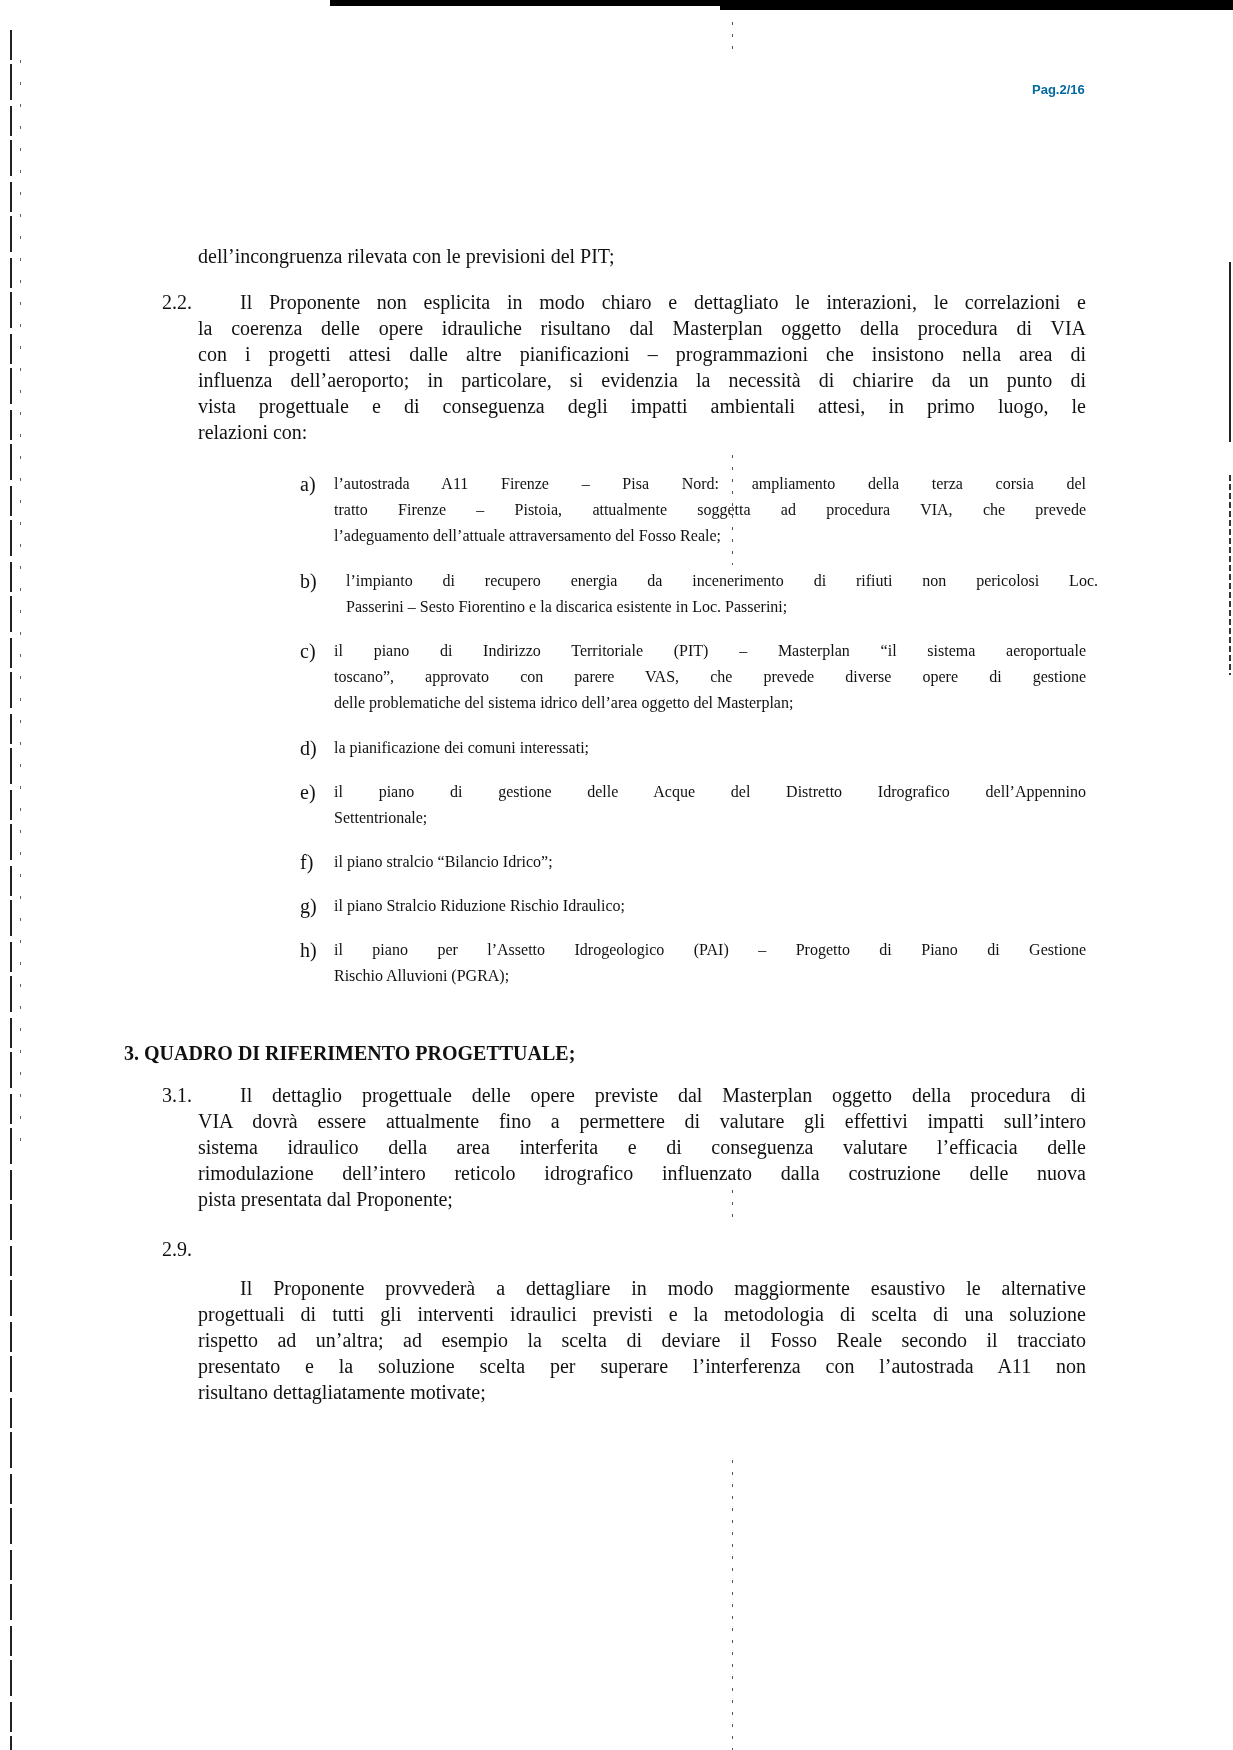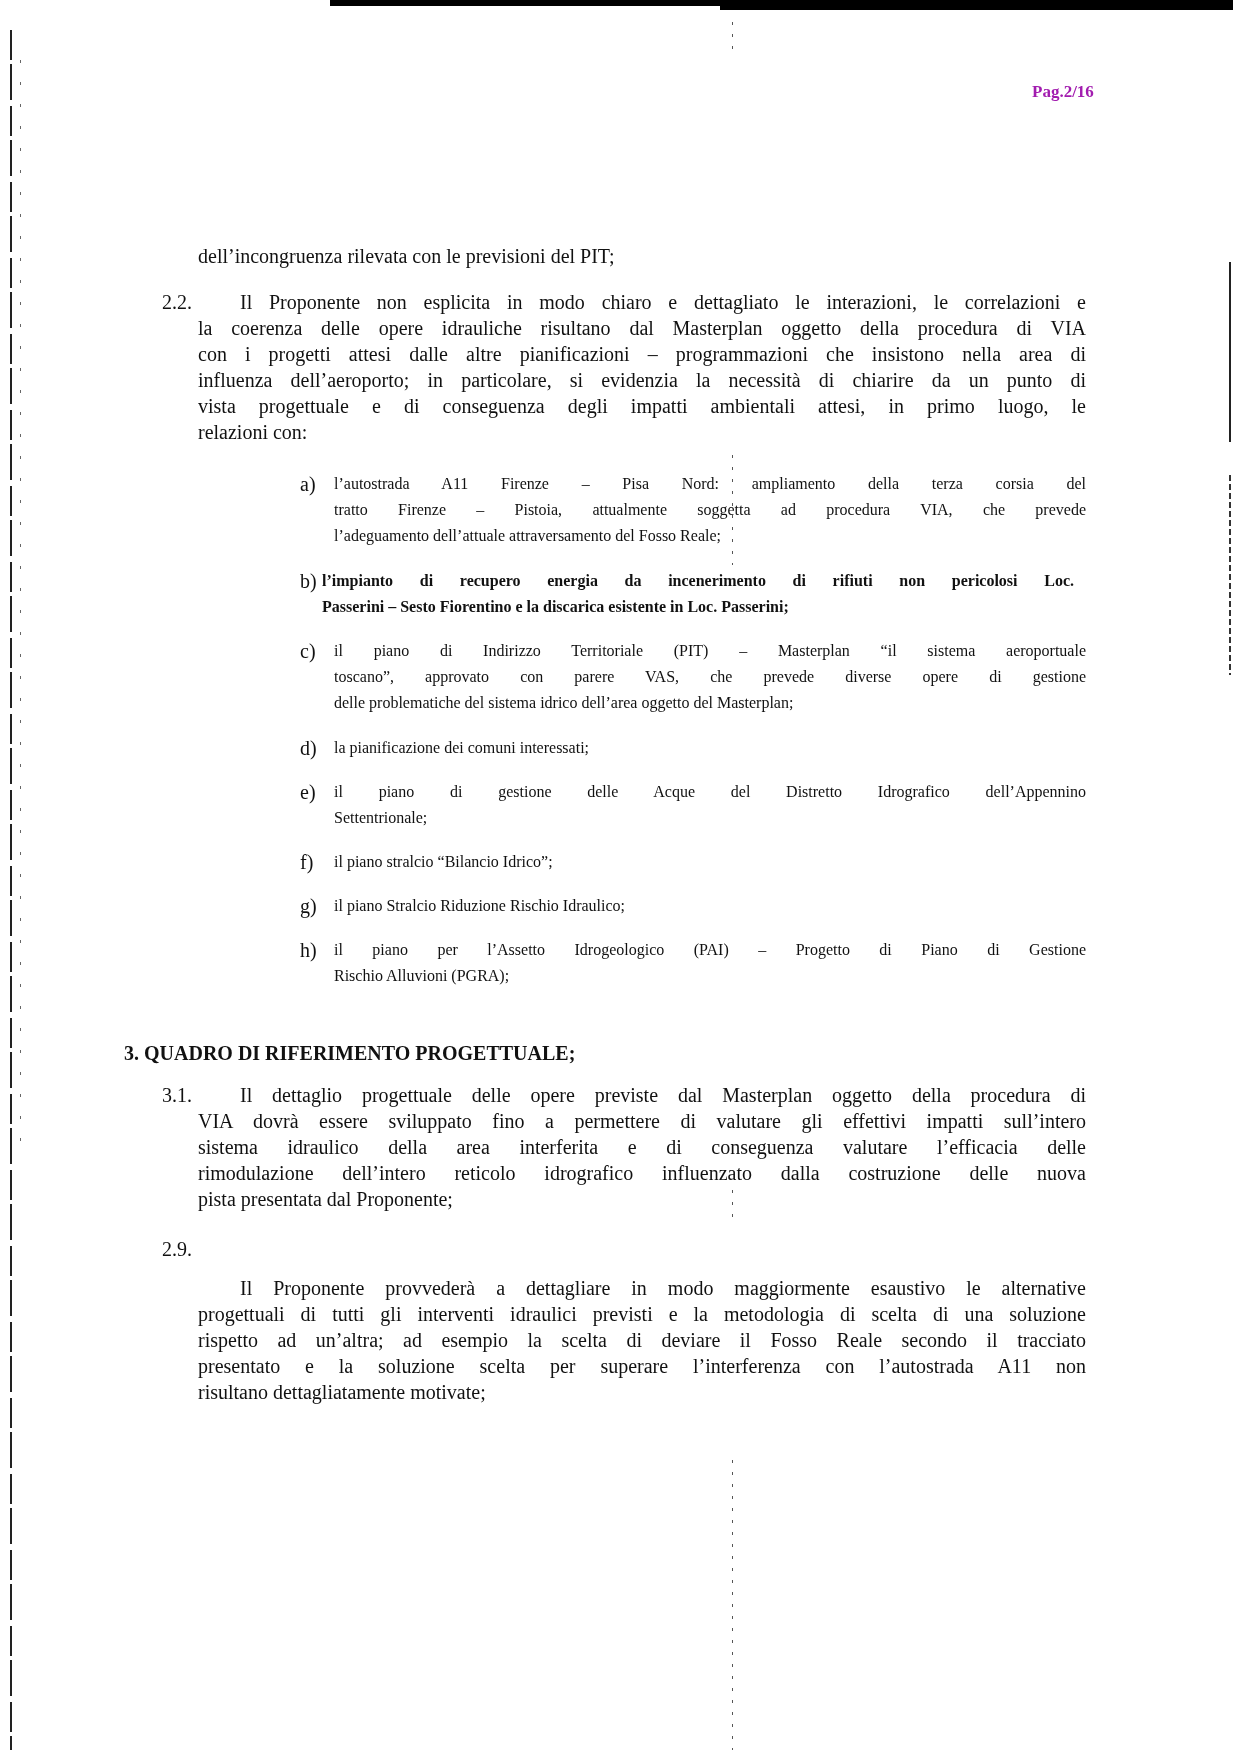--- a/index.html
+++ b/index.html
@@ -18,22 +18,22 @@
     .left-edge2 { position: absolute; left: 20px; top: 60px; width: 1px; height: 1100px;
                   background: repeating-linear-gradient(#666 0 3px, transparent 3px 22px); }
     .right-edge { position: absolute; left: 1229px; top: 262px; width: 2px; height: 180px; background: #222; }
     .right-edge2 { position: absolute; left: 1229px; top: 475px; width: 2px; height: 200px;
                    background: repeating-linear-gradient(#333 0 6px, transparent 6px 9px); }
     .fold-line { position: absolute; left: 732px; width: 1px;
                  background: repeating-linear-gradient(#555 0 3px, transparent 3px 12px); }
 
     .page-num {
       position: absolute; left: 1032px; top: 82px;
-      font-family: Liberation Serif, serif;
-      font-size: 17px; font-weight: bold; color: #a21caf;
+      font-family: Liberation Sans, sans-serif;
+      font-size: 13px; font-weight: bold; color: #0369a1;
     }
 
     .text { position: absolute; font-size: 20px; line-height: 26px; white-space: nowrap; }
     .justify { text-align: justify; text-align-last: justify; white-space: normal; }
     .line { display: block; height: 26px; }
 
     .num { position: absolute; font-size: 20px; line-height: 26px; }
     .heading { position: absolute; font-size: 20px; font-weight: bold; line-height: 26px; }
 
     .item-letter { position: absolute; font-size: 20px; line-height: 26px; }
@@ -70,21 +70,21 @@
   </div>
 
   <div class="item-letter" style="left:300px; top:471px;">a)</div>
   <div class="item-body" style="left:334px; top:471px;">
     <span class="line justify">l’autostrada A11 Firenze – Pisa Nord: ampliamento della terza corsia del</span>
     <span class="line justify">tratto Firenze – Pistoia, attualmente soggetta ad procedura VIA,  che prevede</span>
     <span class="line">l’adeguamento dell’attuale attraversamento del Fosso Reale;</span>
   </div>
 
   <div class="item-letter" style="left:300px; top:568px;">b)</div>
-  <div class="item-body" style="left:322px; top:568px;font-weight:bold;">
+  <div class="item-body" style="left:346px; top:568px;">
     <span class="line justify">l’impianto di recupero energia da incenerimento di rifiuti non pericolosi Loc.</span>
     <span class="line">Passerini –  Sesto Fiorentino e la discarica esistente in Loc. Passerini;</span>
   </div>
 
   <div class="item-letter" style="left:300px; top:638px;">c)</div>
   <div class="item-body" style="left:334px; top:638px;">
     <span class="line justify">il piano di Indirizzo Territoriale (PIT) – Masterplan “il sistema aeroportuale</span>
     <span class="line justify">toscano”, approvato con parere VAS, che prevede diverse opere di gestione</span>
     <span class="line">delle problematiche del sistema idrico dell’area oggetto del Masterplan;</span>
   </div>
@@ -114,21 +114,21 @@
   <div class="item-body" style="left:334px; top:937px;">
     <span class="line justify">il piano per l’Assetto Idrogeologico (PAI) – Progetto di Piano di Gestione</span>
     <span class="line">Rischio Alluvioni (PGRA);</span>
   </div>
 
   <div class="heading" style="left:124px; top:1040px;">3.  QUADRO DI RIFERIMENTO PROGETTUALE;</div>
 
   <div class="num" style="left:162px; top:1082px;">3.1.</div>
   <div class="text" style="left:198px; top:1082px; width:888px;">
     <span class="line justify" style="text-indent:42px;">Il dettaglio progettuale delle opere previste dal Masterplan oggetto della procedura di</span>
-    <span class="line justify">VIA dovrà essere sviluppato fino a permettere di valutare gli effettivi impatti sull’intero</span>
+    <span class="line justify">VIA dovrà essere attualmente fino a permettere di valutare gli effettivi impatti sull’intero</span>
     <span class="line justify">sistema idraulico della area interferita e di conseguenza valutare l’efficacia delle</span>
     <span class="line justify">rimodulazione dell’intero reticolo idrografico influenzato dalla costruzione delle nuova</span>
     <span class="line" style="text-align:left;text-align-last:left;">pista presentata dal Proponente;</span>
   </div>
 
   <div class="num" style="left:162px; top:1236px;">2.9.</div>
   <div class="text" style="left:198px; top:1236px; width:888px;margin-top:39px;">
     <span class="line justify" style="text-indent:42px;">Il Proponente provvederà a dettagliare in modo maggiormente esaustivo le alternative</span>
     <span class="line justify">progettuali di tutti gli interventi idraulici previsti e la metodologia di scelta di una soluzione</span>
     <span class="line justify">rispetto ad un’altra; ad esempio la scelta di deviare il Fosso Reale secondo il tracciato</span>

